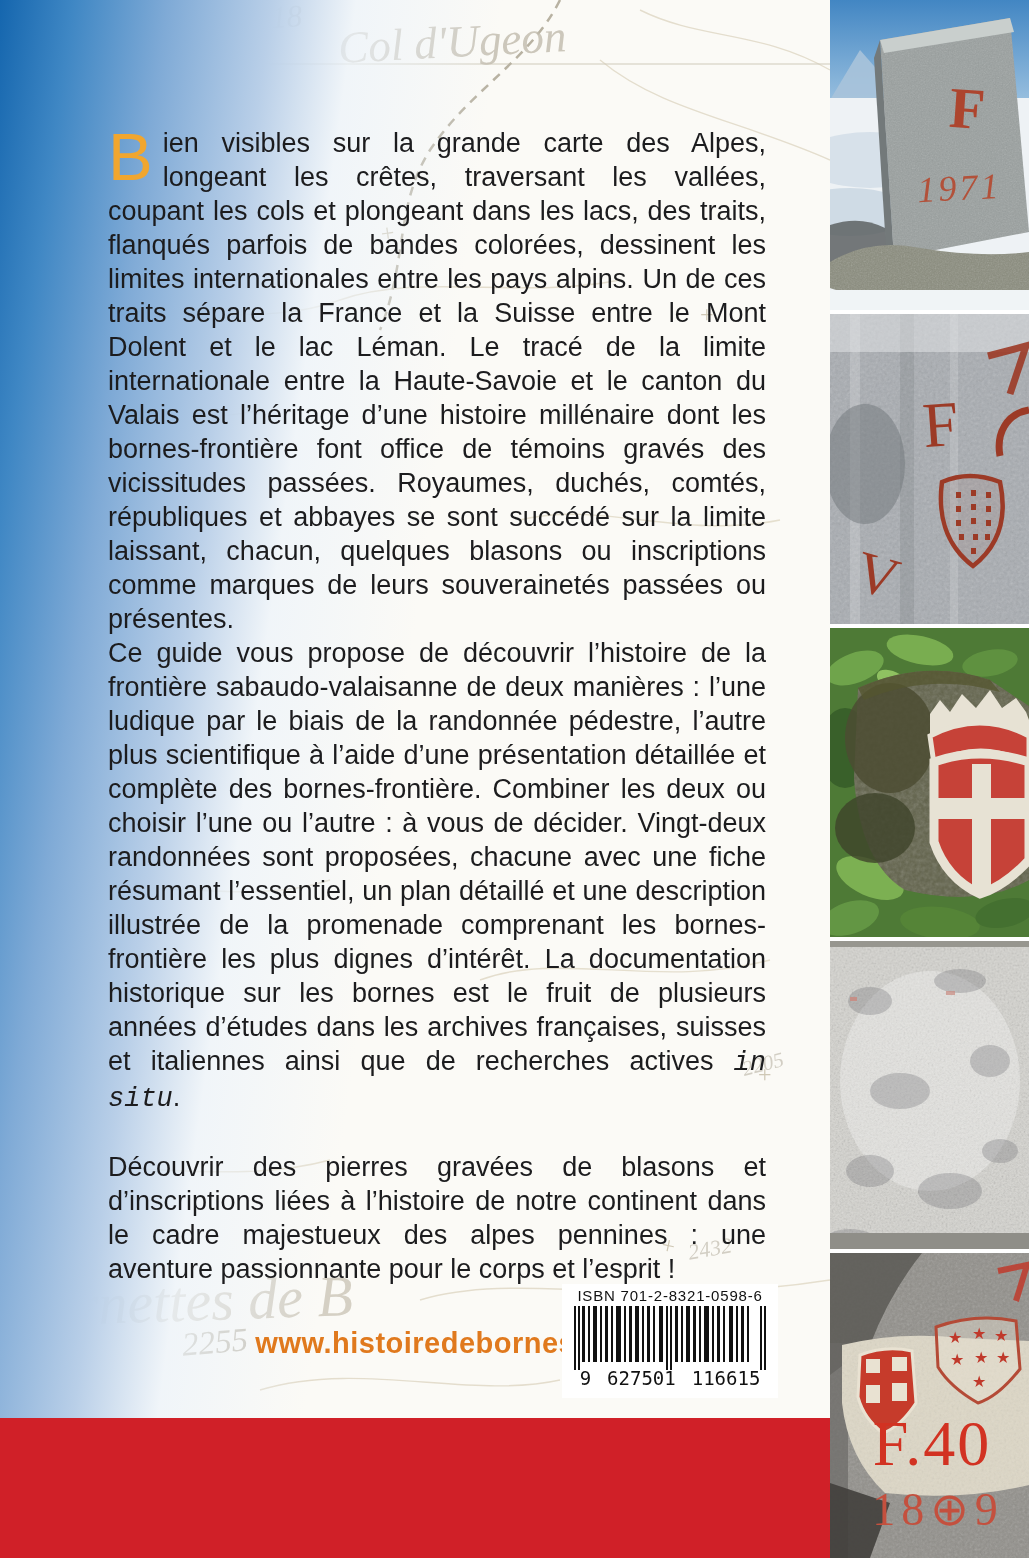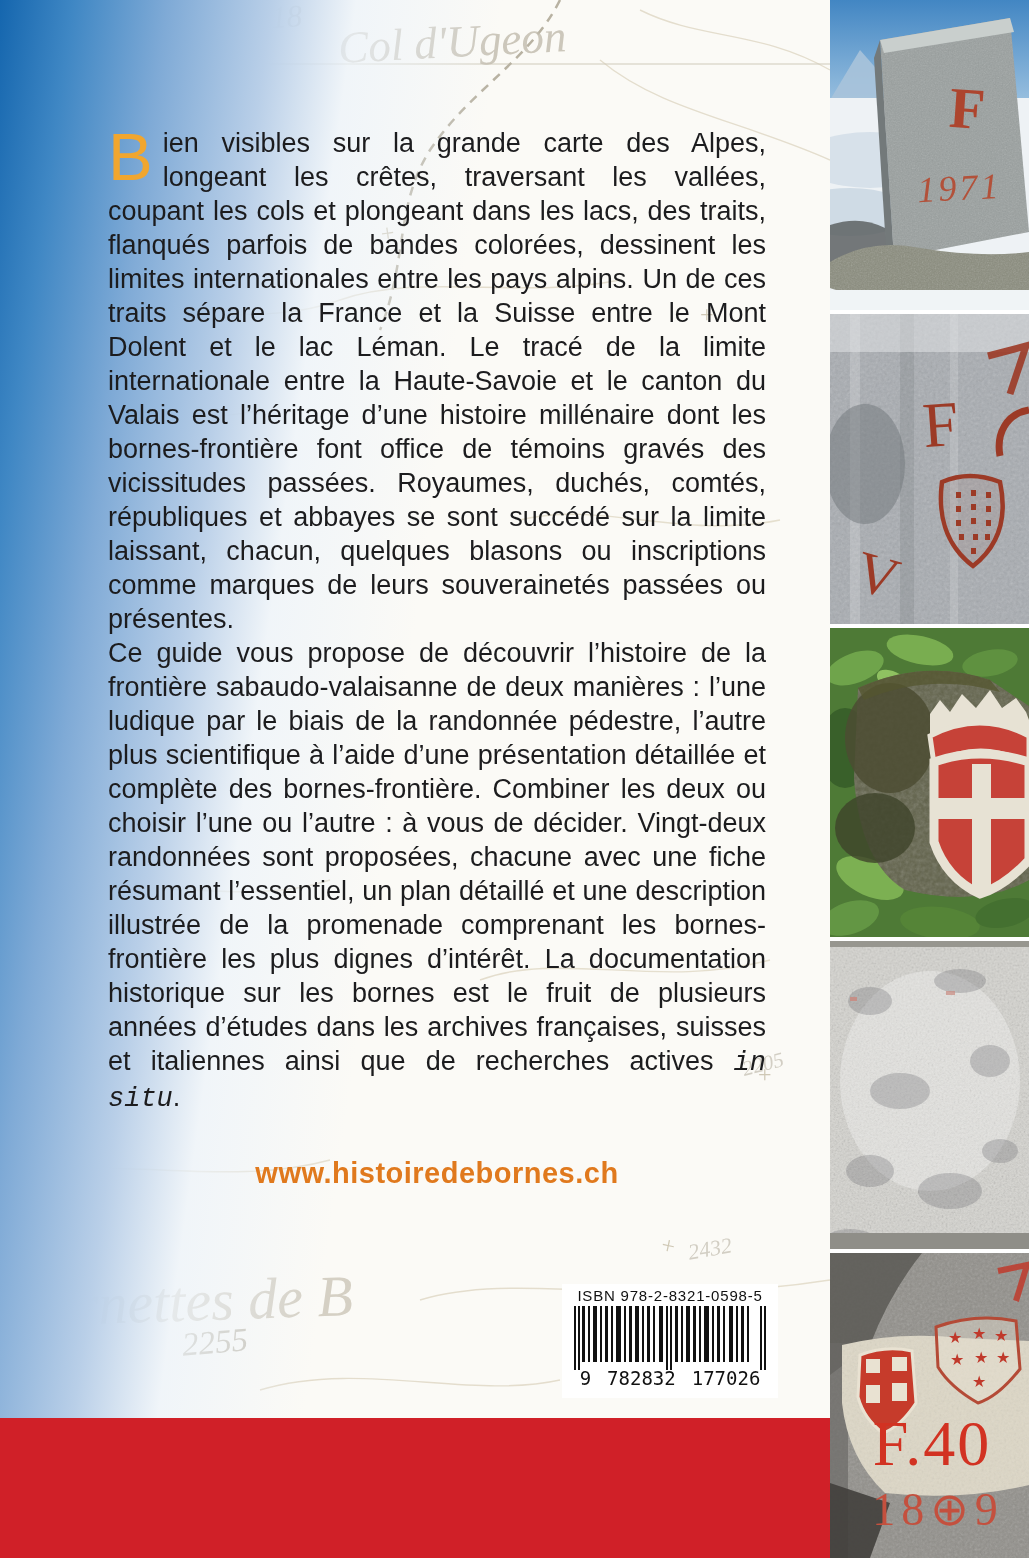--- a/index.html
+++ b/index.html
@@ -88,25 +88,26 @@
     <div class="maplabel lbl-cornettes">Cornettes de B</div>
     <div class="maplabel lbl-2255">2255</div>
     <div class="maplabel lbl-2205">2205</div>
     <div class="maplabel lbl-2432">2432</div>
 
     <div class="blue-grad"></div>
 
     <div class="text-block">
       <p><span class="dropcap">B</span><span>ien visibles sur la grande carte des Alpes, longeant les crêtes, traversant les vallées, coupant les cols et plongeant dans les lacs, des traits, flanqués parfois de bandes colorées, dessinent les limites internationales entre les pays alpins. Un de ces traits sépare la France et la Suisse entre le Mont Dolent et le lac Léman. Le tracé de la limite internationale entre la Haute-Savoie et le canton du Valais est l’héritage d’une histoire millénaire dont les bornes-frontière font office de témoins gravés des vicissitudes passées. Royaumes, duchés, comtés, républiques et abbayes se sont succédé sur la limite laissant, chacun, quelques blasons ou inscriptions comme marques de leurs souverainetés passées ou présentes.</span></p>
       <p><span>Ce guide vous propose de découvrir l’histoire de la frontière sabaudo-valaisanne de deux manières : l’une ludique par le biais de la randonnée pédestre, l’autre plus scientifique à l’aide d’une présentation détaillée et complète des bornes-frontière. Combiner les deux ou choisir l’une ou l’autre : à vous de décider. Vingt-deux randonnées sont proposées, chacune avec une fiche résumant l’essentiel, un plan détaillé et une description illustrée de la promenade comprenant les bornes-frontière les plus dignes d’intérêt. La documentation historique sur les bornes est le fruit de plusieurs années d’études dans les archives françaises, suisses et italiennes ainsi que de recherches actives </span><span class="ital">in situ</span><span>.</span></p>
+      <p class="para3">Découvrir des pierres gravées de blasons et d’inscriptions liées à l’histoire de notre continent dans le cadre majestueux des alpes pennines : une aventure passionnante pour le corps et l’esprit !</p>
       <div class="url-line">www.histoiredebornes.ch</div>
     </div>
 
     <div class="barcode">
-      <div class="isbn">ISBN 978-2-8321-0598-5</div>
+      <div class="isbn">ISBN 701-2-8321-0598-6</div>
       <svg class="bars" width="196" height="64" viewBox="0 0 196 64" aria-hidden="true">
         <g fill="#111111">
           <rect x="2" y="0" width="2" height="64"></rect>
             <rect x="6" y="0" width="2" height="64"></rect>
           <rect x="10" y="0" width="3" height="56"></rect>
             <rect x="16" y="0" width="2" height="56"></rect>
           <rect x="21" y="0" width="4" height="56"></rect>
             <rect x="28" y="0" width="2" height="56"></rect>
           <rect x="33" y="0" width="3" height="56"></rect>
             <rect x="39" y="0" width="2" height="56"></rect>
@@ -132,22 +133,22 @@
             <rect x="157" y="0" width="4" height="56"></rect>
           <rect x="164" y="0" width="2" height="56"></rect>
             <rect x="169" y="0" width="3" height="56"></rect>
           <rect x="175" y="0" width="2" height="56"></rect>
           <rect x="188" y="0" width="2" height="64"></rect>
             <rect x="192" y="0" width="2" height="64"></rect>
         </g>
       </svg>
       <div class="bc-digits">
         <span>9</span>
-        <span>782832</span>
-        <span>177026</span>
+        <span>627501</span>
+        <span>116615</span>
       </div>
     </div>
 
     <div class="red-band"></div>
   </div>
 
   <div class="photo-strip">
 
     <figure>
       <svg width="199" height="310" viewBox="0 0 199 310" preserveAspectRatio="none" role="img" aria-label="Borne granitique gravée F 1971 dans la neige">

